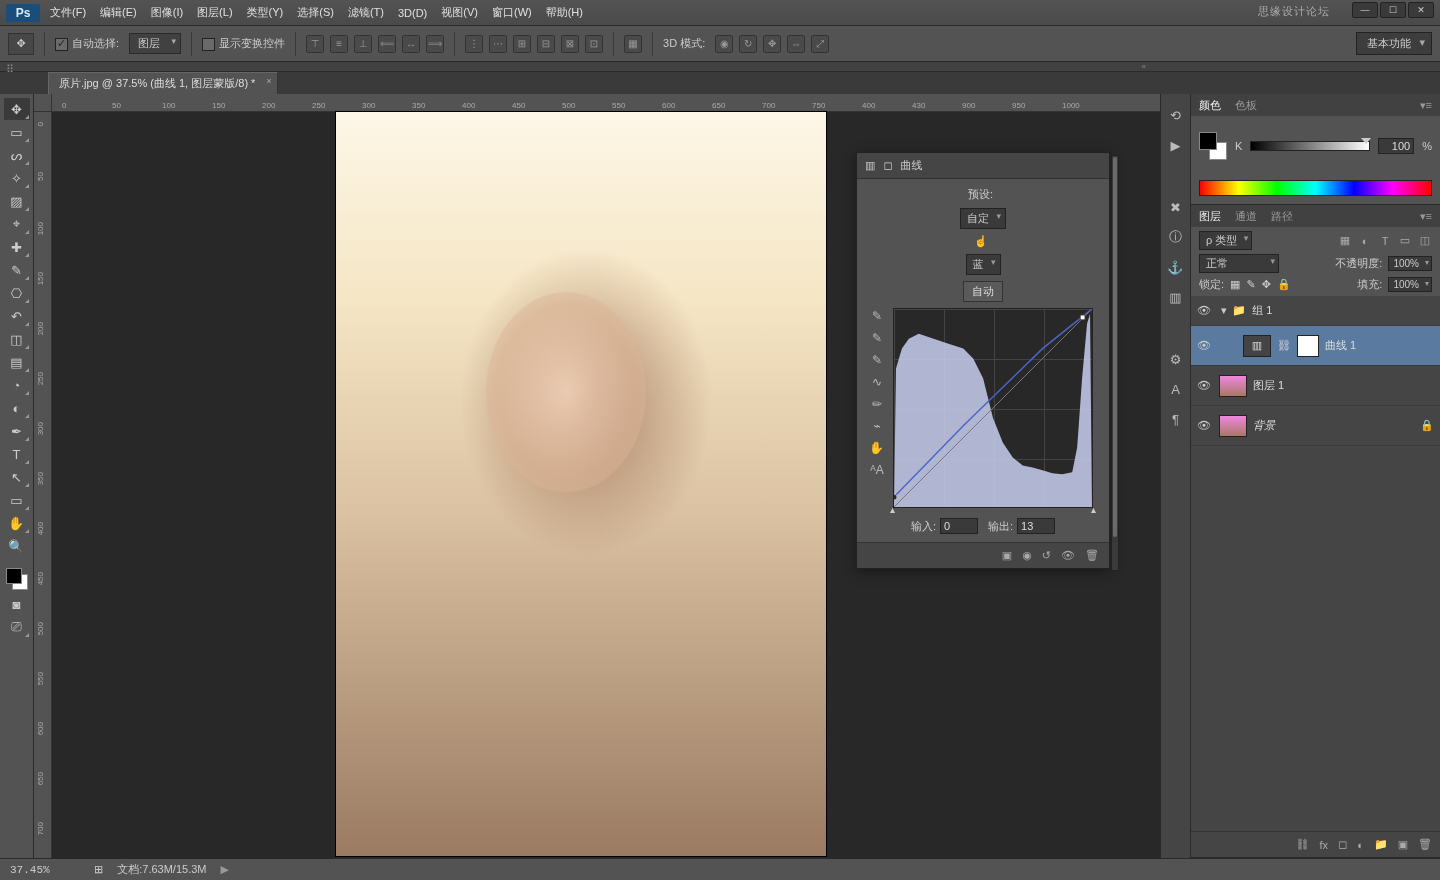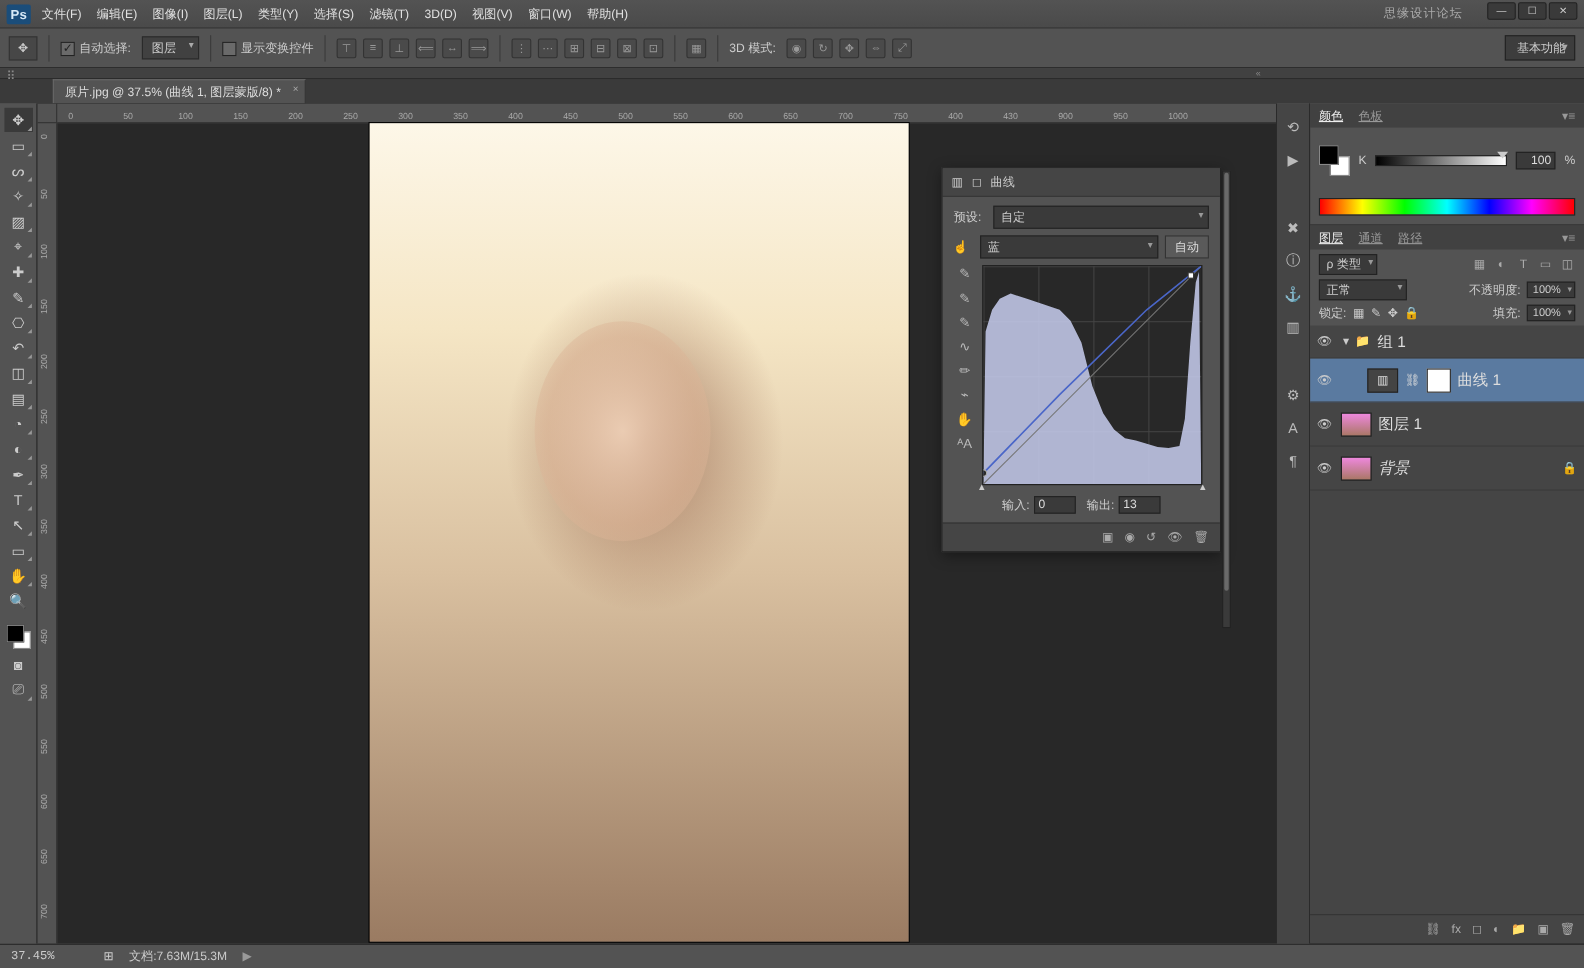--- a/index.html
+++ b/index.html
@@ -1,36 +1,36 @@
 <!DOCTYPE html>
 <html><head>
 <meta charset="utf-8">
 <style>
 * { margin: 0; padding: 0; box-sizing: border-box; font-family: "Microsoft YaHei", sans-serif; }
 body { background: #535353; color: #ccc; font-size: 11px; width: 1440px; height: 880px; overflow: hidden; position: relative; }
 
 
 .menubar { height: 26px; background: linear-gradient(#535353,#4a4a4a); display: flex; align-items: center; padding: 0 6px; border-bottom: 1px solid #2a2a2a; }
-.ps-logo { width: 22px; height: 18px; background: #1a4d7a; color: #d8eaf7; font-weight: bold; font-size: 12px; display: flex; align-items: center; justify-content: center; border-radius: 2px; margin-right: 10px; }
+.ps-logo { width: 34px; height: 18px; background: #1a4d7a; color: #d8eaf7; font-weight: bold; font-size: 12px; display: flex; align-items: center; justify-content: center; border-radius: 2px; margin-right: 10px; }
 .menubar .mitem { margin-right: 14px; color: #e0e0e0; cursor: default; }
 .win-controls { position: absolute; right: 6px; top: 2px; display: flex; gap: 2px; }
 .win-btn { width: 26px; height: 16px; background: #3a3a3a; border: 1px solid #222; border-radius: 2px; display:flex; align-items:center; justify-content:center; font-size:9px;}
 .watermark { position:absolute; right: 110px; top:4px; color:#aaa; font-size:11px; letter-spacing:1px;}
 
 
 .optbar { height: 36px; background: #535353; border-bottom: 1px solid #2a2a2a; display: flex; align-items: center; padding: 0 8px; gap: 10px; }
 .tool-preview { width: 26px; height: 22px; background: #474747; border: 1px solid #333; display:flex; align-items:center; justify-content:center;}
 .sep { width: 1px; height: 24px; background: #3a3a3a; }
 .chk { width: 13px; height: 13px; background: #6a6a6a; border: 1px solid #222; display:inline-block; vertical-align:middle; margin-right:4px; position:relative;}
 .chk.on::after{content:"✓"; position:absolute; left:1px; top:-2px; color:#222; font-size:11px;}
 .dropdown { background: #414141; border: 1px solid #2a2a2a; padding: 2px 18px 2px 8px; position: relative; min-width: 52px; }
 .dropdown::after { content: "▾"; position: absolute; right: 4px; top: 2px; color: #aaa; font-size: 9px; }
 .optbar .iconset { display:flex; gap:6px; }
 .ico { width: 18px; height: 18px; background: #4a4a4a; border:1px solid #333; border-radius:2px; display:flex; align-items:center; justify-content:center; font-size:10px; color:#999;}
-.workspace-dd { margin-left: auto; background:#3d3d3d; border:1px solid #222; padding:3px 8px 3px 10px; position:relative;}
+.workspace-dd { margin-left: auto; background:#3d3d3d; border:1px solid #222; padding:3px 20px 3px 10px; position:relative;}
 .workspace-dd::after{content:"▾"; position:absolute; right:6px; top:3px; color:#aaa;}
 
 
 .collapse-bar { height: 10px; background:#414141; border-bottom:1px solid #2a2a2a; position:relative;}
 .collapse-bar .dots{ position:absolute; left:6px; top:1px; color:#888; letter-spacing:1px;}
 .collapse-bar .arrows{ position:absolute; right:294px; top:0; color:#888; font-size:8px;}
 
 
 .doctab-row{ height:22px; background:#3a3a3a; display:flex; align-items:flex-end; padding-left:48px;}
 .doctab{ background:#535353; padding:3px 22px 3px 10px; font-size:11px; border-top:1px solid #666; border-left:1px solid #666; border-right:1px solid #333; position:relative; color:#ddd;}
@@ -60,21 +60,21 @@
 .photo::after{content:""; position:absolute; left:150px; top:180px; width:160px; height:200px; background:radial-gradient(ellipse, rgba(240,210,185,.9), rgba(220,180,150,.6) 60%, transparent); border-radius:50%;}
 
 
 .propanel{ position:absolute; left:822px; top:58px; width:254px; background:#535353; border:1px solid #222; box-shadow:0 3px 12px rgba(0,0,0,.4);}
 .propanel .tabs{ height:22px; background:#414141; display:flex; align-items:center; font-size:11px; padding:0 6px; gap:12px;}
 .propanel .tabs .t{ color:#999;}
 .propanel .tabs .t.active{ color:#eee;}
 .propanel .tabs .more{ margin-left:auto; font-size:9px; color:#999;}
 .propanel .head{ height:26px; background:#454545; display:flex; align-items:center; padding:0 8px; gap:8px; border-bottom:1px solid #333;}
 .propanel .body{ padding:8px 10px; background:#535353;}
-.prow{ display:flex; align-items:center; gap:6px; margin-bottom:6px;}
+.prow{ display:flex; align-items:center; gap:6px; margin-bottom:6px;flex-direction:column;}
 .prow label{ width:30px; color:#ccc;}
 .psel{ flex:1; background:#3a3a3a; border:1px solid #222; padding:2px 16px 2px 6px; position:relative; font-size:11px;}
 .psel::after{content:"▾"; position:absolute; right:4px; top:2px; color:#999; font-size:9px;}
 .curves-area{ display:flex; gap:6px;}
 .ctools{ width:20px; display:flex; flex-direction:column; gap:6px; align-items:center; color:#bbb;}
 .ctools div{ width:16px; height:16px; display:flex; align-items:center; justify-content:center; font-size:12px;}
 .curve-box{ width:200px; height:200px; background:#282828; border:1px solid #222; position:relative;}
 .curve-grid{ position:absolute; inset:0; background-image:linear-gradient(#444 1px,transparent 1px),linear-gradient(90deg,#444 1px,transparent 1px); background-size:50px 50px;}
 .histogram{ position:absolute; left:0; bottom:0; width:100%; height:100%;}
 .ioboxes{ display:flex; justify-content:center; gap:10px; margin-top:10px;}
@@ -85,21 +85,21 @@
 .scrollthumb::after{content:""; position:absolute; left:1px; top:1px; right:1px; height:380px; background:#6a6a6a; border-radius:2px;}
 
 
 .dock{ width:280px; background:#535353; display:flex; border-left:1px solid #2a2a2a;}
 .dock-icons{ width:30px; background:#454545; display:flex; flex-direction:column; align-items:center; gap:12px; padding-top:12px; border-right:1px solid #2a2a2a;}
 .dock-icons div{ width:18px; height:18px; color:#bbb; display:flex; align-items:center; justify-content:center; font-size:13px;}
 .dock-panels{ flex:1; display:flex; flex-direction:column;}
 
 .panel{ border-bottom:1px solid #2a2a2a;}
 .ptabs{ height:22px; background:#414141; display:flex; align-items:center; padding:0 8px; gap:14px; font-size:11px;}
-.ptabs .pt{ color:#999;text-decoration:underline;}
+.ptabs .pt{ color:#999;}
 .ptabs .pt.active{ color:#eee;}
 .ptabs .menu{ margin-left:auto; color:#999;}
 
 .color-body{ height:60px; padding:8px; display:flex; align-items:center; gap:8px;}
 .color-sw{ width:28px; height:28px; position:relative;}
 .color-sw .fg{ width:18px; height:18px; background:#000; border:1px solid #888; position:absolute; left:0; top:0; z-index:2;}
 .color-sw .bg{ width:18px; height:18px; background:#fff; border:1px solid #888; position:absolute; right:0; bottom:0;}
 .slider{ flex:1; height:10px; background:linear-gradient(90deg,#000,#fff); border:1px solid #222; position:relative;}
 .slider .knob{ position:absolute; right:-2px; top:-4px; width:0; height:0; border-left:5px solid transparent; border-right:5px solid transparent; border-top:6px solid #ccc;}
 .kval{ width:36px; background:#3a3a3a; border:1px solid #222; color:#ddd; padding:1px 3px; font-size:11px; text-align:right;}
@@ -113,21 +113,21 @@
 .lrow .licons span{ width:14px; height:14px; display:flex; align-items:center; justify-content:center; color:#aaa; font-size:11px;}
 .pct-box{ background:#3a3a3a; border:1px solid #222; padding:1px 12px 1px 4px; font-size:10px; position:relative;}
 .pct-box::after{content:"▾"; position:absolute; right:2px; top:1px; font-size:8px; color:#999;}
 
 .layer-list{ flex:1; background:#454545; overflow:auto;}
 .lyr{ height:30px; display:flex; align-items:center; padding:0 6px; gap:6px; border-bottom:1px solid #3a3a3a;}
 .lyr.sel{ background:#5a7aa0;}
 .lyr .eye{ width:16px; color:#ccc;}
 .lyr .thumb{ width:28px; height:22px; background:#888; border:1px solid #222;}
 .lyr .mask{ width:22px; height:22px; background:#fff; border:1px solid #222;}
-.lyr .name{ color:#ddd; font-size:14px;}
+.lyr .name{ color:#ddd; font-size:11px;}
 .lyr.group .fold{ color:#ccc; margin-left:2px;}
 .lyr .lock{ margin-left:auto; color:#aaa;}
 .lyr .indent{ width:18px;}
 
 .layer-foot{ height:26px; background:#454545; border-top:1px solid #333; display:flex; align-items:center; justify-content:flex-end; gap:10px; padding:0 8px; color:#aaa;}
 
 
 .status{ position:absolute; left:0; right:0; bottom:0; height:22px; background:#535353; border-top:1px solid #2a2a2a; display:flex; align-items:center; padding:0 10px; gap:14px; font-size:11px;}
 .status .zoom{ width:70px;font-family:Liberation Mono, monospace;}
 .status .arrow{ color:#999;}

